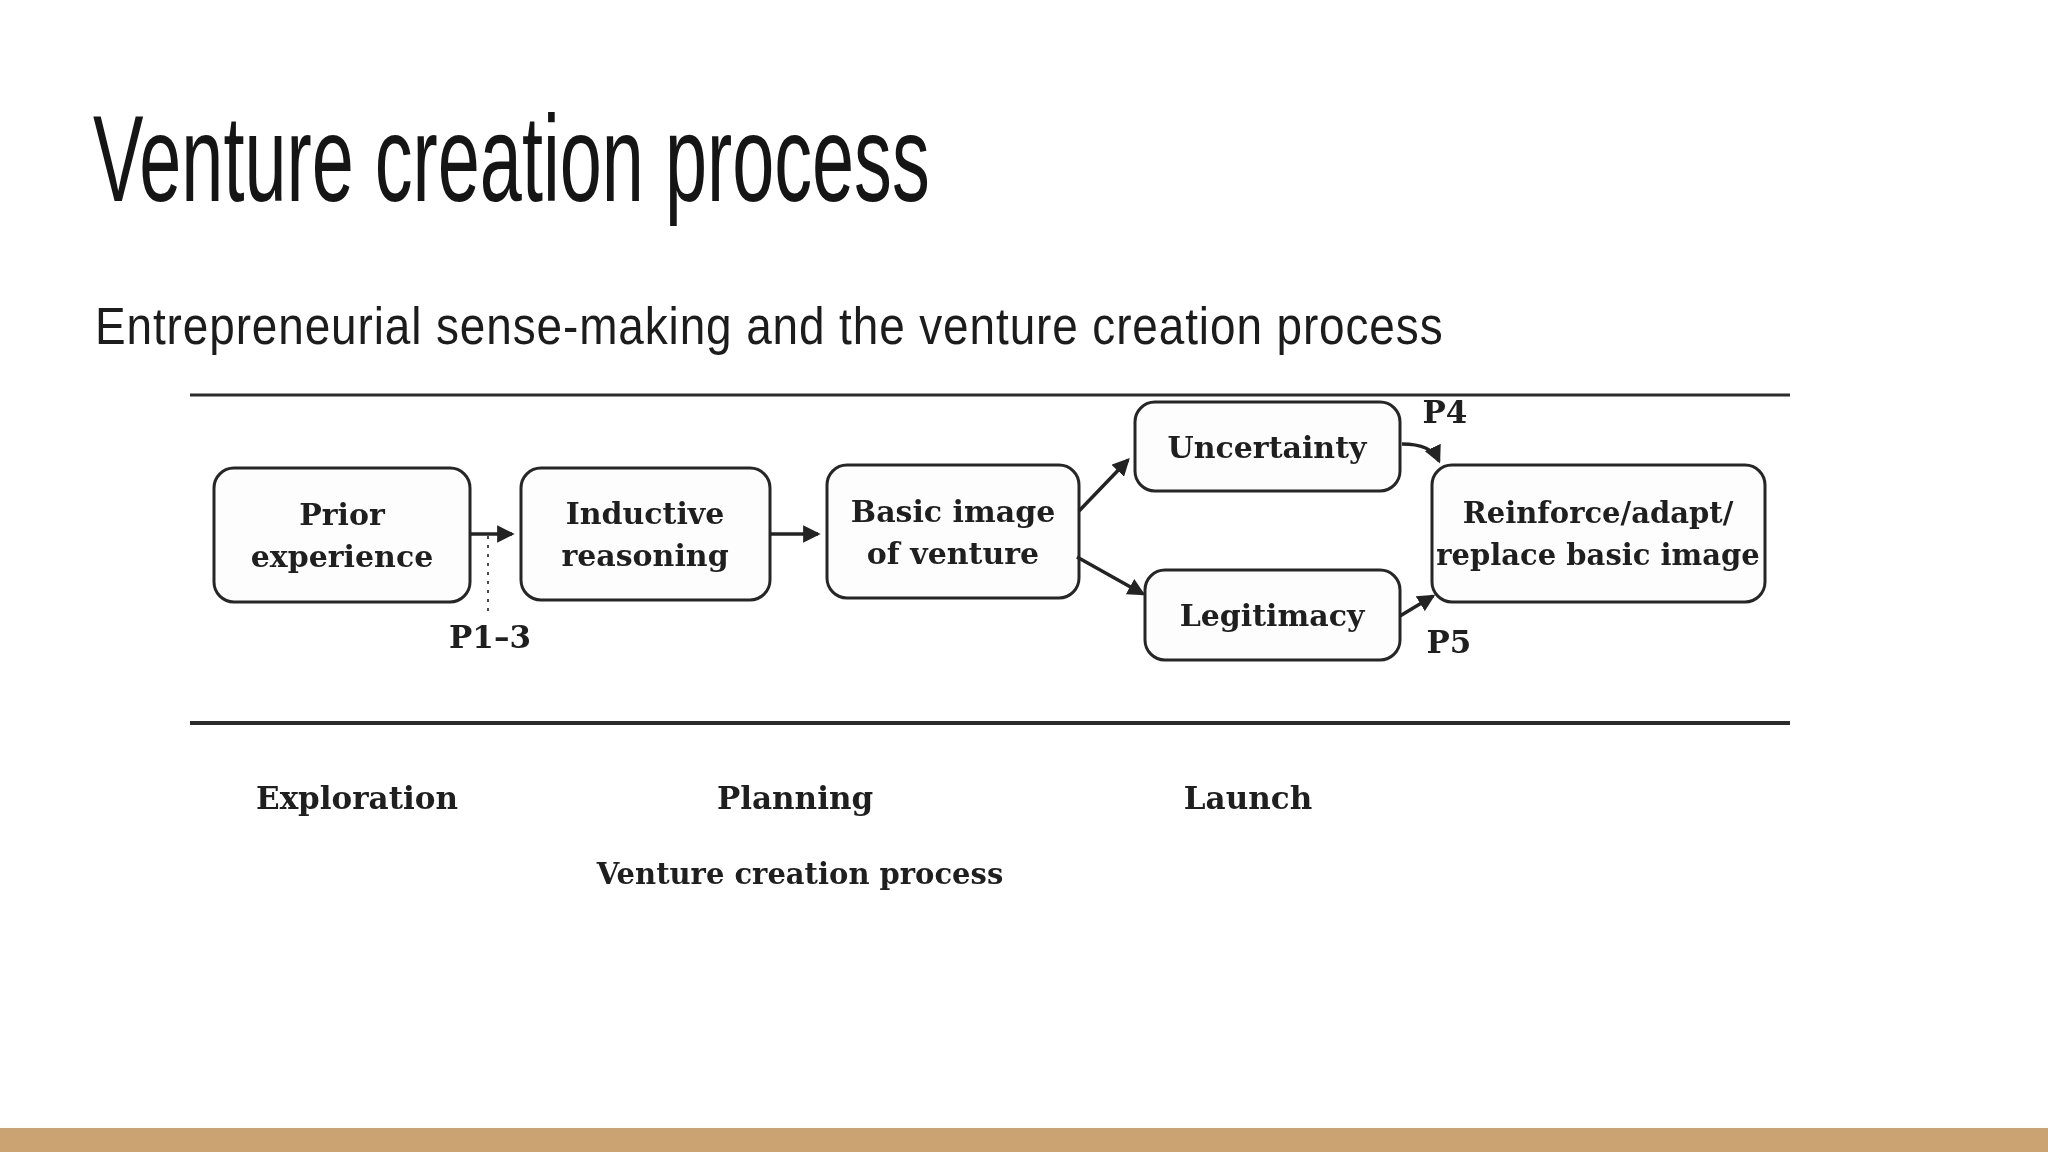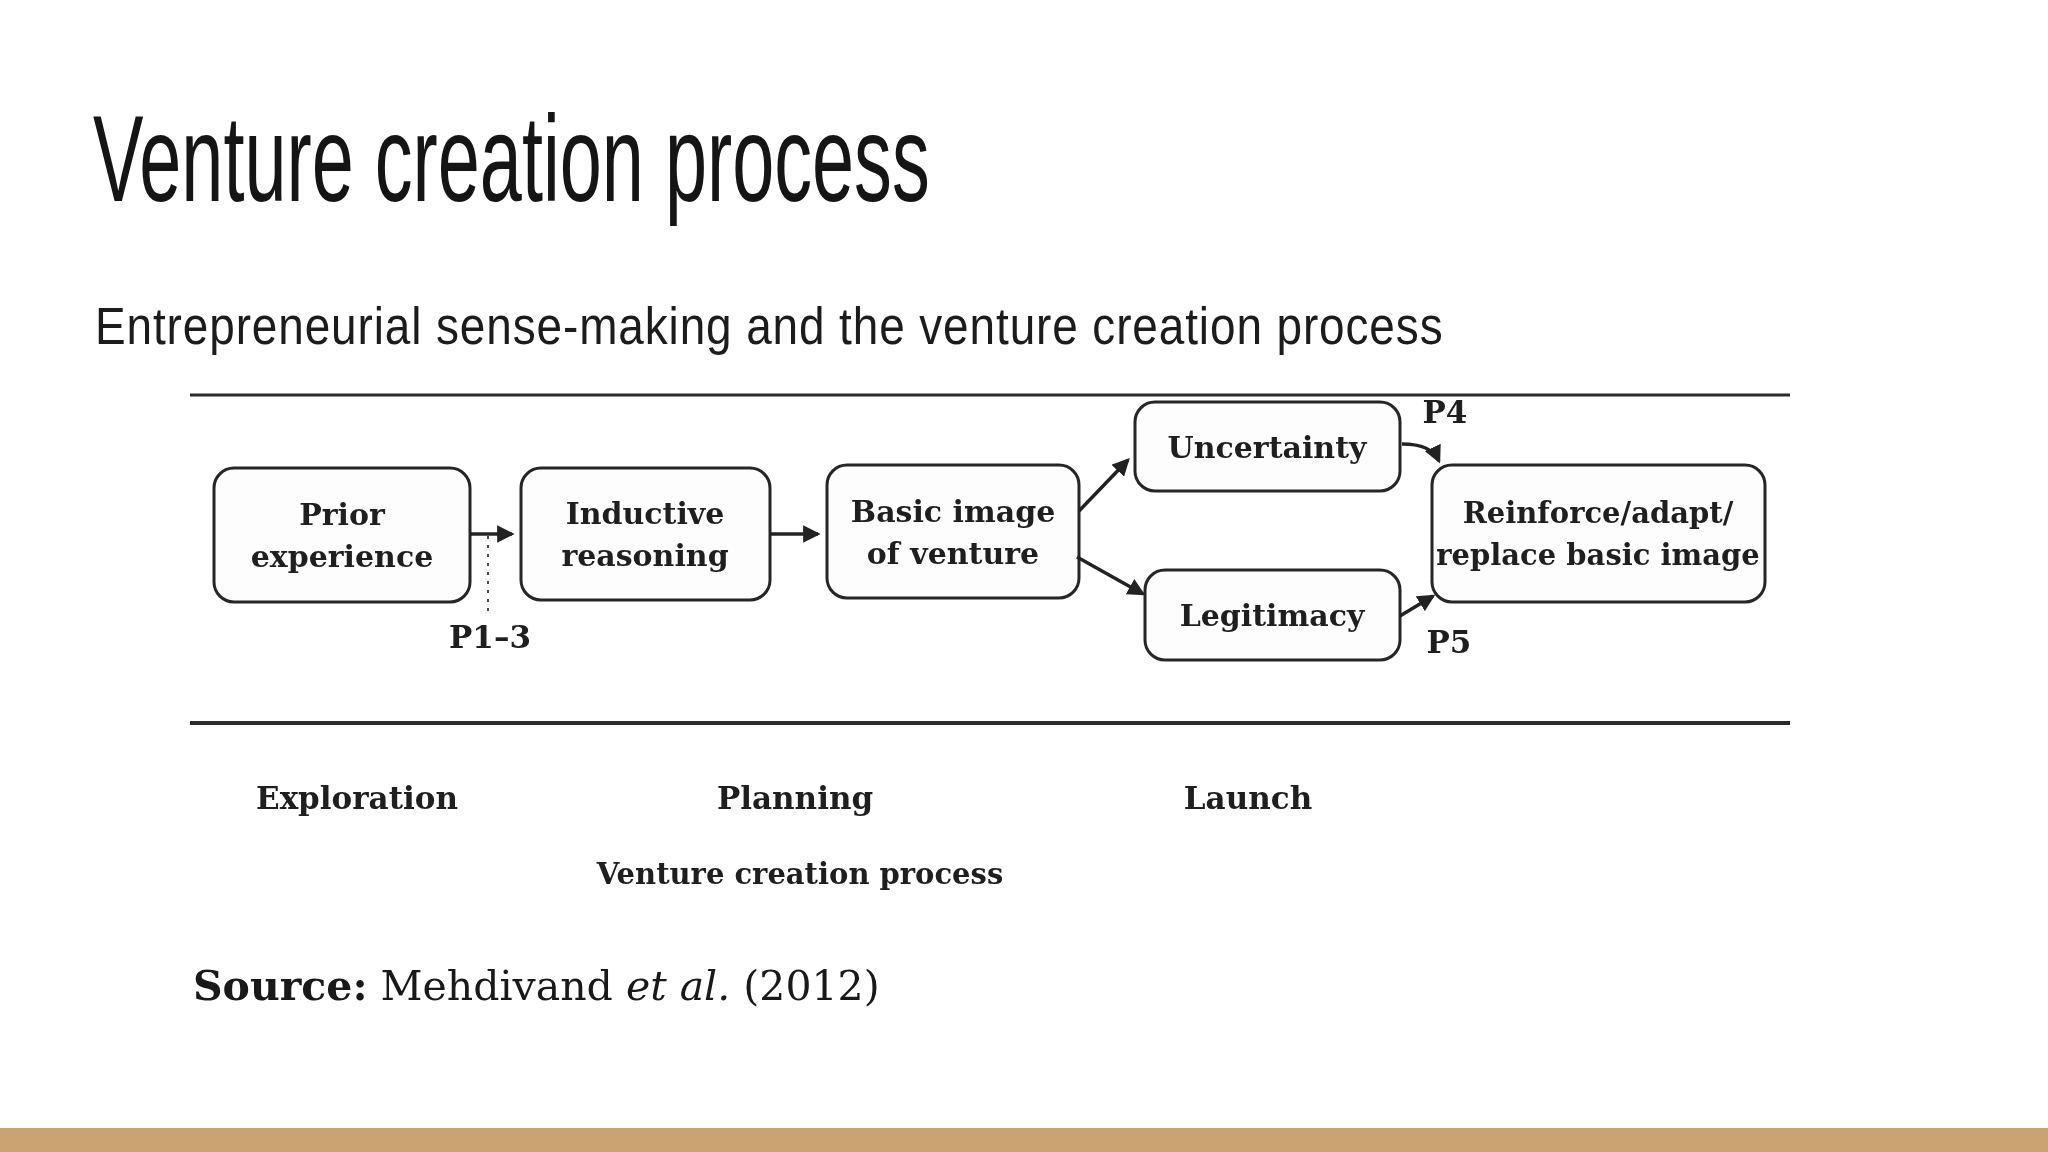--- a/index.html
+++ b/index.html
@@ -111,17 +111,16 @@
       <text class="annotation" x="1299" y="257" text-anchor="middle" dominant-baseline="central">P5</text>
 
       <text class="stage-label" x="207" y="413" text-anchor="middle" dominant-baseline="central">Exploration</text>
       <text class="stage-label" x="645" y="413" text-anchor="middle" dominant-baseline="central">Planning</text>
       <text class="stage-label" x="1098" y="413" text-anchor="middle" dominant-baseline="central">Launch</text>
 
       <text class="caption" x="650" y="489" text-anchor="middle" dominant-baseline="central">Venture creation process</text>
     </svg>
   </div>
 
-  <div class="source"><span class="src-label">Source:</span><span> Mehdivand </span><span class="etal">et al.</span><span> (2012)</span></div>
 
   <div class="accent-bar"></div>
 
 </div>
 
 </body></html>

